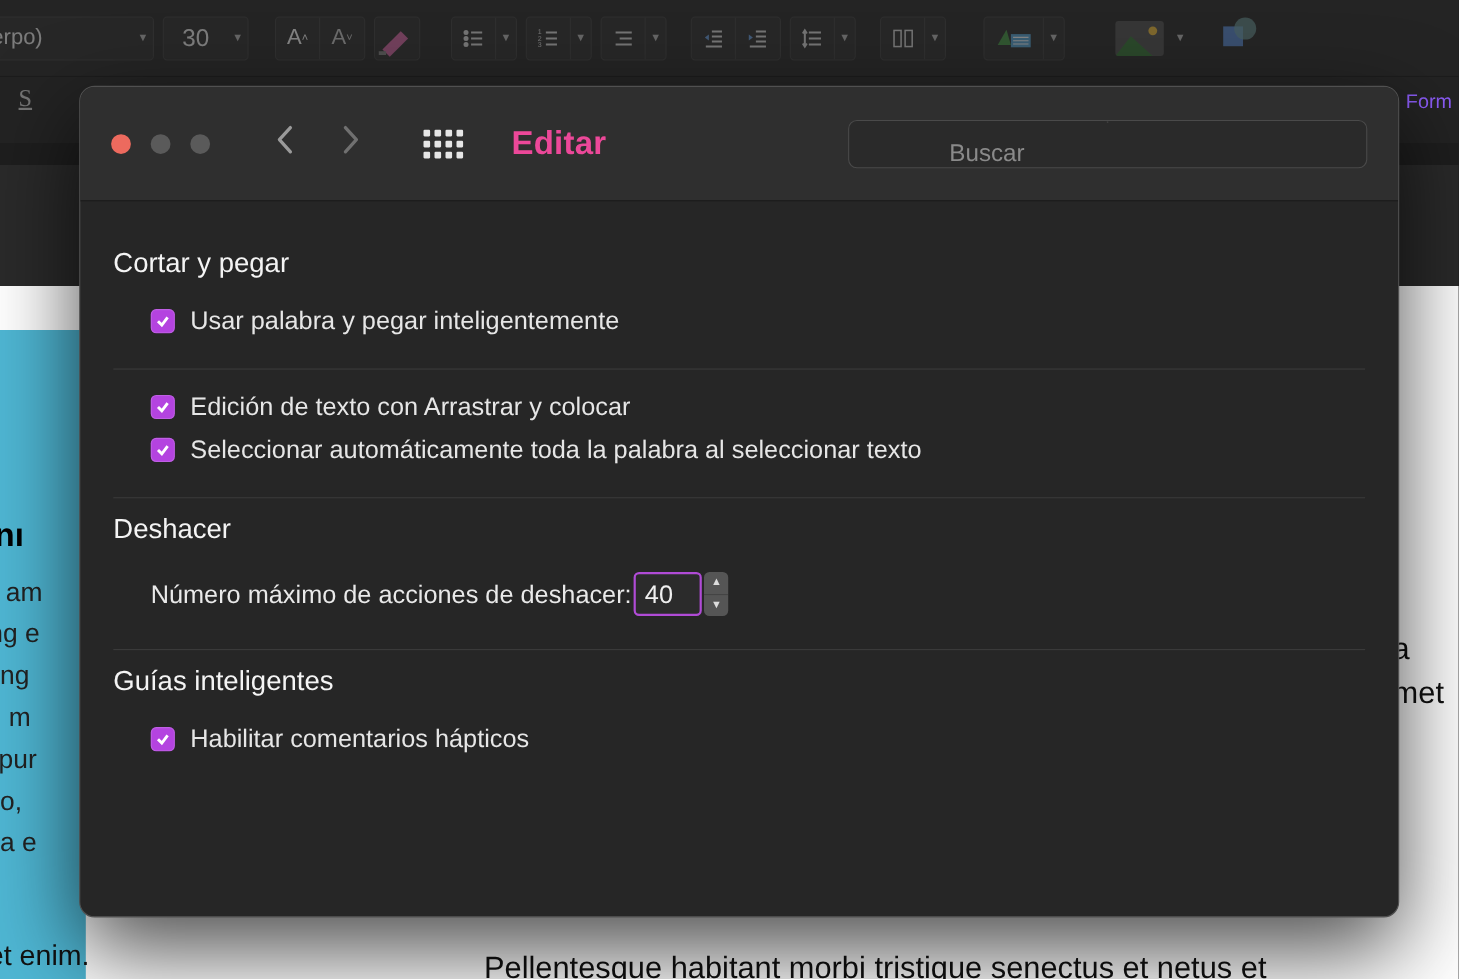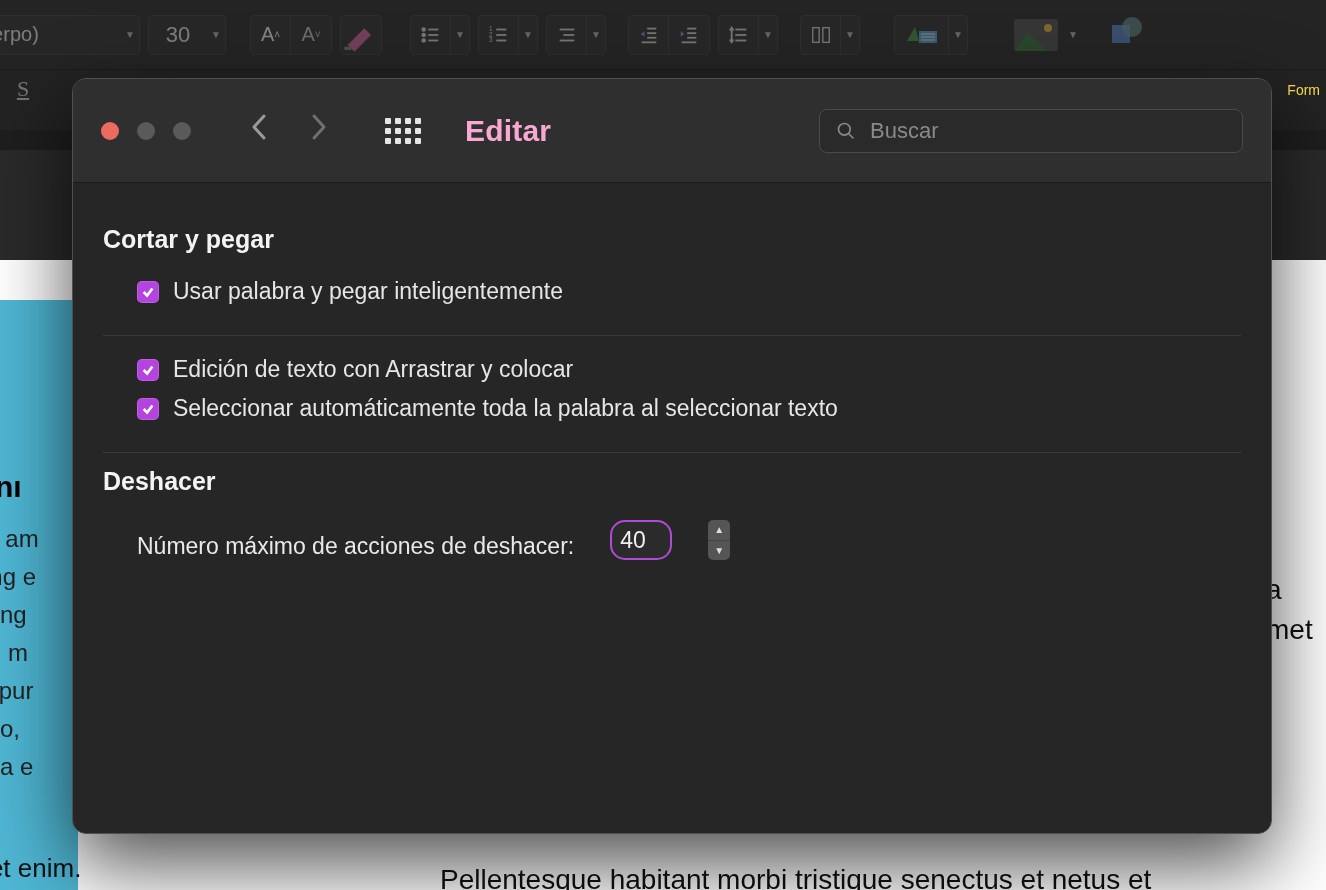--- a/index.html
+++ b/index.html
@@ -11,21 +11,21 @@
     display:flex; align-items:center; gap:8px; padding-left:0;
     opacity:0.45;
   }
   .tb-group { display:flex; align-items:center; gap:0; border:1px solid #444; border-radius:4px; background:#343434; height:40px; }
   .tb-btn { width:40px; height:38px; display:flex; align-items:center; justify-content:center; color:#ddd; font-size:18px; border-right:1px solid #444; }
   .tb-btn:last-child { border-right:none; }
   .tb-dd { width:18px; font-size:10px; color:#bbb; display:flex; align-items:center; justify-content:center; }
   .tb-wide { min-width:150px; padding:0 10px; color:#eee; font-size:20px; display:flex; align-items:center; }
   .tb-num { width:58px; padding:0 10px; color:#eee; font-size:22px; display:flex; align-items:center; justify-content:center; }
   .tb-icon svg { width:22px; height:22px; }
-  .far-right { position:absolute; right:6px; top:82px; color:#fde047; font-size:14px; }
+  .far-right { position:absolute; right:6px; top:82px; color:#8b5cf6; font-size:18px; }
   .pic-icon { width:44px; height:32px; background:#555; border-radius:3px; position:relative; overflow:hidden; }
   .pic-icon .sun { position:absolute; right:6px; top:5px; width:8px; height:8px; border-radius:50%; background:#f0c040; }
   .pic-icon .mtn { position:absolute; left:0; bottom:0; width:0; height:0; border-left:14px solid transparent; border-right:20px solid transparent; border-bottom:18px solid #3a7a3a; }
   
   .bg-toolbar2 { position:absolute; left:0; top:70px; width:1326px; height:60px; background:#2b2b2b; opacity:0.45; display:flex; align-items:flex-start; padding-top:6px; padding-left:10px; gap:10px; }
   .underline-s { width:26px; height:30px; color:#ddd; font-size:22px; font-family:serif; text-decoration:underline; text-align:center; }
   
   .bg-doc {
     position:absolute; left:0; top:150px; width:1326px; height:740px; background:#2a2a2a;
   }
@@ -55,39 +55,39 @@
     display:flex; align-items:center; padding:0 28px; gap:20px;
   }
   .traffic { display:flex; gap:18px; align-items:center; margin-right:18px; }
   .tl { width:18px; height:18px; border-radius:50%; }
   .tl.red { background:#ed6a5e; }
   .tl.grey { background:#5a5a5a; }
   .nav-arrows { display:flex; gap:36px; margin-left:18px; margin-right:18px; }
   .nav-arrow { color:#9a9a9a; font-size:28px; width:24px; text-align:center; cursor:default; }
   .grid-icon { display:grid; grid-template-columns:repeat(4,6px); grid-template-rows:repeat(3,6px); gap:4px; margin-left:16px; margin-right:24px; }
   .grid-icon span { width:6px; height:6px; background:#e6e6e6; border-radius:1px; }
-  .pref-title { color:#f9a8d4; font-size:30px; font-weight:700; letter-spacing:0.2px; }
-  .search-wrap { margin-left:auto; width:424px; height:44px; background:#2a2a2a; border:1px solid #4a4a4a; border-radius:8px; display:flex; align-items:center; padding:0 16px; gap:14px; }
+  .pref-title { color:#ec4899; font-size:30px; font-weight:700; letter-spacing:0.2px; }
+  .search-wrap { margin-left:auto; width:472px; height:44px; background:#2a2a2a; border:1px solid #4a4a4a; border-radius:8px; display:flex; align-items:center; padding:0 16px; gap:14px;flex-direction:column; }
   .search-wrap svg { width:20px; height:20px; stroke:#8a8a8a; fill:none; }
   .search-wrap input { flex:1; background:transparent; border:none; outline:none; color:#ddd; font-size:22px; }
   .search-wrap input::placeholder { color:#8a8a8a; }
   .pref-body { flex:1; padding:28px 30px 20px 30px; overflow:auto; color:#e9e9e9; }
   .section { padding:14px 0 24px 0; border-bottom:1px solid #3a3a3a; }
   .section:last-child { border-bottom:none; }
-  .section h2 { font-size:25px; font-weight:700; color:#f4f4f4; margin-bottom:18px; }
+  .section h2 { font-size:25px; font-weight:400; color:#f4f4f4; margin-bottom:18px; }
   .opt-row { display:flex; align-items:center; gap:14px; padding:6px 0 6px 34px; font-size:23px; color:#e6e6e6; }
   .chk {
     width:22px; height:22px; border-radius:5px; background:#b443e0;
     display:flex; align-items:center; justify-content:center; flex:0 0 22px;
     box-shadow:inset 0 0 0 1px rgba(255,255,255,0.15);
   }
   .chk svg { width:14px; height:14px; stroke:#fff; stroke-width:3; fill:none; }
-  .undo-row { display:flex; align-items:flex-end; gap:36px; padding:6px 0 6px 34px; font-size:23px; }
+  .undo-row { display:flex; align-items:center; gap:2px; padding:6px 0 6px 34px; font-size:23px; }
   .num-field {
-    width:62px; height:40px; background:#2b2b2b; border:2px solid #b04bd6; border-radius:15px;
+    width:62px; height:40px; background:#2b2b2b; border:2px solid #b04bd6; border-radius:5px;
     color:#efefef; font-size:23px; text-align:left; padding:0 8px; outline:none;
   }
   .stepper { width:22px; height:40px; background:#555; border-radius:5px; display:flex; flex-direction:column; overflow:hidden; }
   .stepper .up, .stepper .down { flex:1; display:flex; align-items:center; justify-content:center; color:#ddd; font-size:10px; }
   .stepper .up { border-bottom:1px solid #444; }
 </style>
 </head>
 <body>
 
 <div class="bg-toolbar">
@@ -327,15 +327,26 @@
       <div class="undo-row">
         <span>Número máximo de acciones de deshacer:</span>
         <input class="num-field" type="text" value="40" style="">
         <div class="stepper">
           <div class="up">▲</div>
           <div class="down">▼</div>
         </div>
       </div>
     </div>
 
+    <div class="section">
+      <h2>Guías inteligentes</h2>
+      <div class="opt-row">
+        <div class="chk">
+            <svg viewBox="0 0 16 16">
+              <polyline points="3,8 7,12 13,4"></polyline>
+            </svg>
+          </div>
+        <span>Habilitar comentarios hápticos</span>
+      </div>
+    </div>
 
   </div>
 </div>
 
 </body></html>

